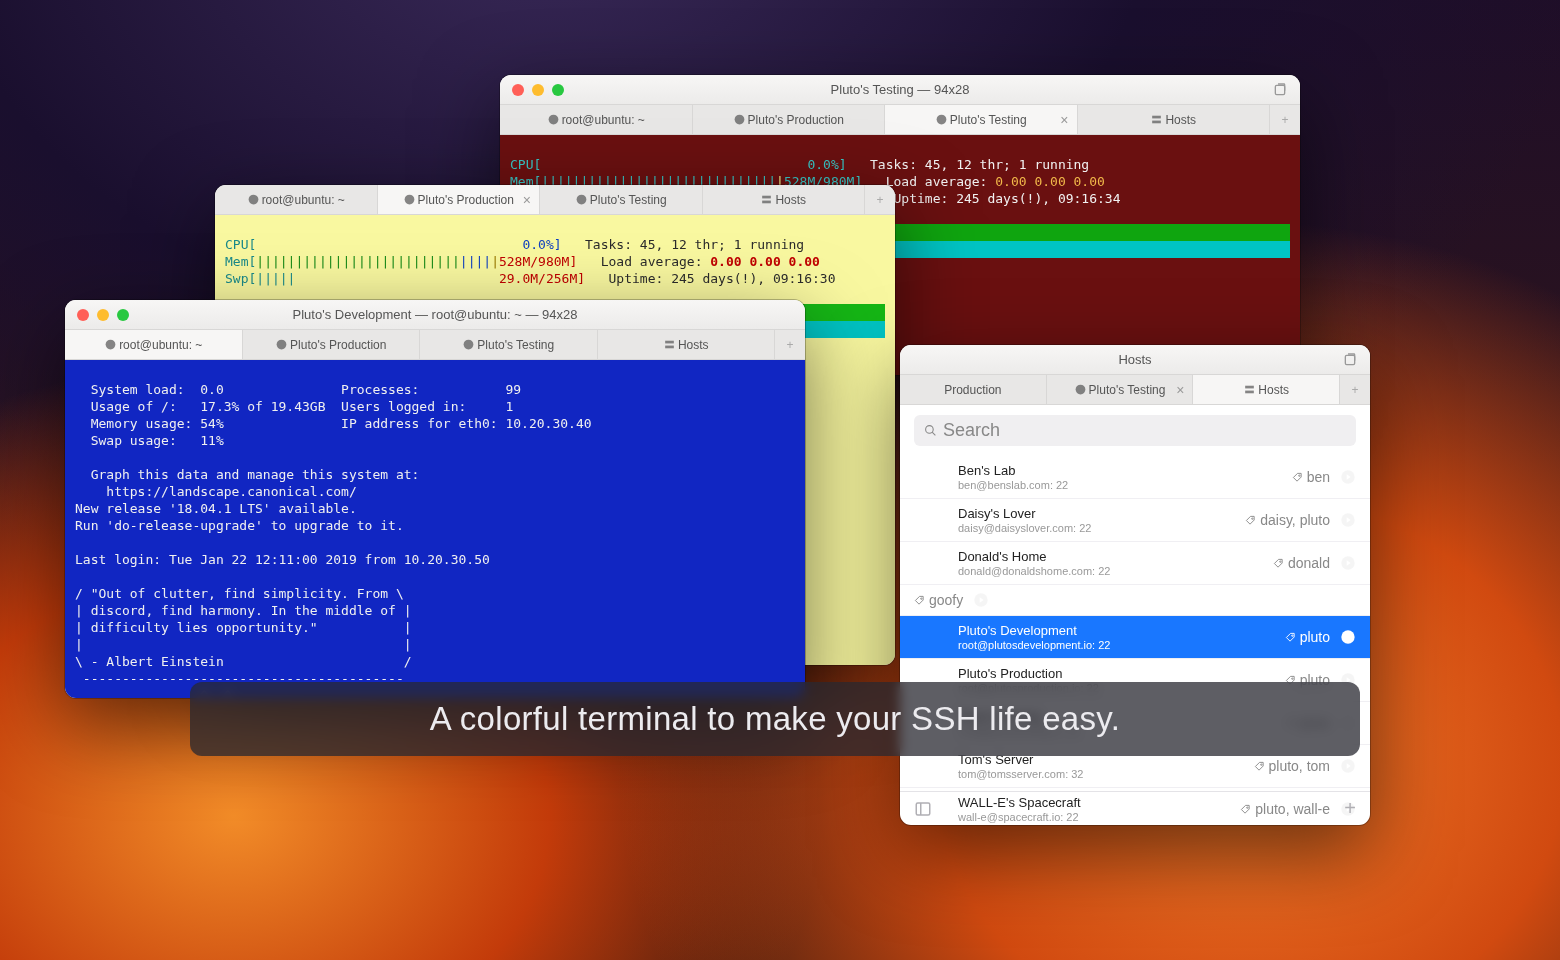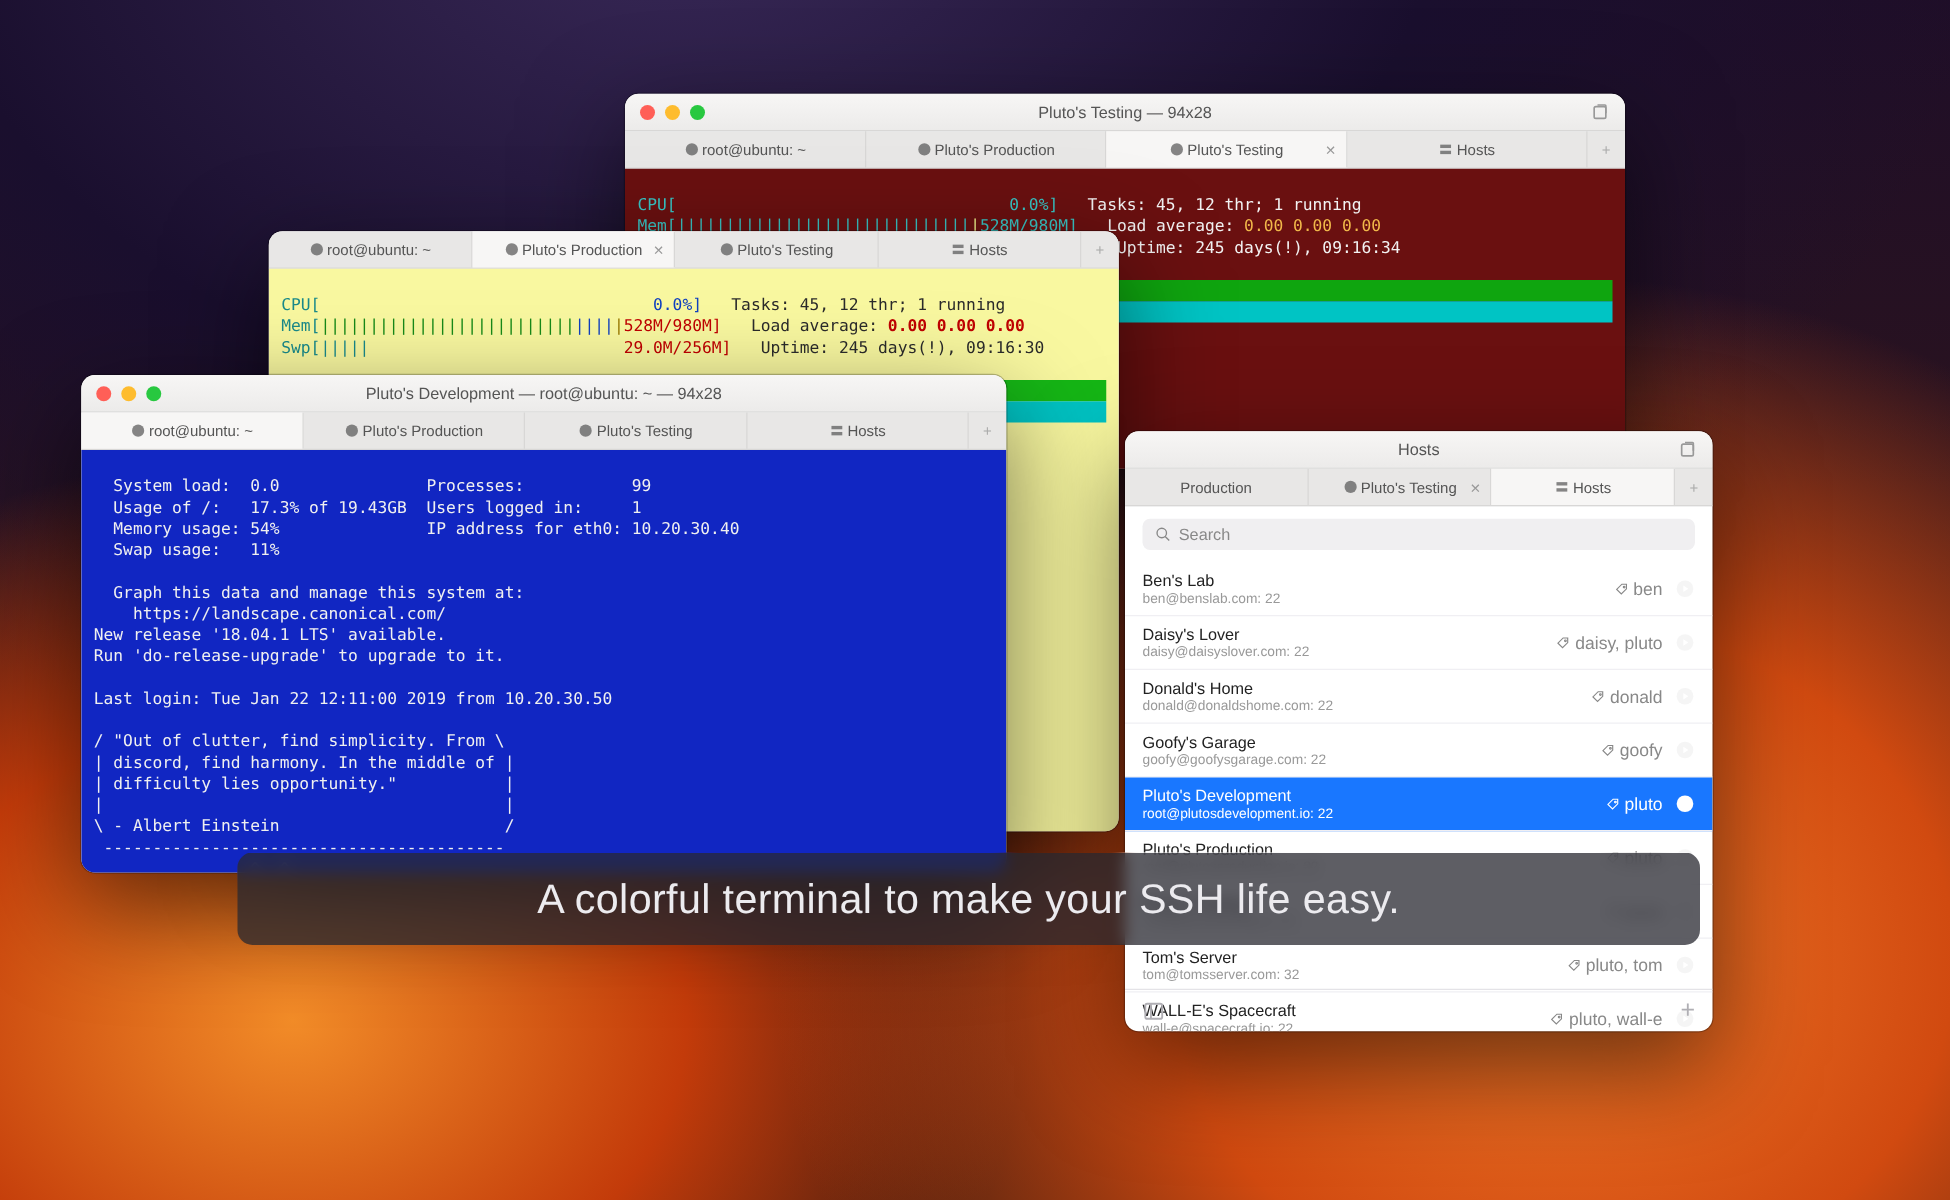--- a/index.html
+++ b/index.html
@@ -82,25 +82,25 @@
   .term.yellow-theme .rowhl{ background:#00c4c4; color:#081414;}
   .term.yellow-theme .pink{color:#c040a0;}
   .term.yellow-theme .bldred{color:#c00000; font-weight:bold;}
 
   .term.blue-theme{ background:#1126c2; color:#f0f0f0; }
 
   
   .hosts-search{ padding:10px 14px;}
   .hosts-search .sbox{
     display:flex; align-items:center; gap:6px;
-    background:#f0eff1; border-radius:6px; padding:5px 10px; font-size:13px; color:#888;text-align:right;
+    background:#f0eff1; border-radius:6px; padding:5px 10px; font-size:18px; color:#888;text-align:right;
   }
   .hosts-list{ font-size:13px; }
   .host-row{ display:flex; align-items:center; padding:7px 14px 7px 14px; gap:10px; border-bottom:1px solid #f0eff3;}
-  .host-row .hmain{ flex:1; min-width:0;}
+  .host-row .hmain{ flex:1; min-width:0;margin-left:44px;}
   .host-row .hname{ color:#222; font-weight:500;}
   .host-row .haddr{ color:#999; font-size:11px; margin-top:1px;}
   .host-row .tag{ font-size:14px; color:#888; background:transparent; display:flex; align-items:center; gap:4px;}
   .host-row .play{ width:16px; height:16px; color:#bbb;}
   .host-row.selected{ background:#1977ff; }
   .host-row.selected .hname, .host-row.selected .haddr, .host-row.selected .tag, .host-row.selected .play{ color:#fff;}
   .hosts-footer{ position:absolute; bottom:0; left:0; right:0; height:34px; border-top:1px solid #e4e3e7; display:flex; align-items:center; justify-content:space-between; padding:0 14px; color:#b0afb4;}
 
   
   .caption{
@@ -317,24 +317,20 @@
             <circle cx="16" cy="8" r="1.5"></circle>
           </svg>
           <span>donald</span>
         </div>
         <svg class="play" viewBox="0 0 24 24" fill="currentColor">
           <circle cx="12" cy="12" r="10" fill="currentColor" opacity="0.15"></circle>
           <path d="M10 8l6 4-6 4z" fill="#fff"></path>
         </svg>
       </div>
       <div class="host-row">
-        <div class="hmain">
-          <div class="hname">Goofy's Garage</div>
-          <div class="haddr">goofy@goofysgarage.com: 22</div>
-        </div>
         <div class="tag">
           <svg width="11" height="11" viewBox="0 0 24 24" fill="none" stroke="currentColor" stroke-width="2">
             <path d="M3 12l9-9h8v8l-9 9z"></path>
             <circle cx="16" cy="8" r="1.5"></circle>
           </svg>
           <span>goofy</span>
         </div>
         <svg class="play" viewBox="0 0 24 24" fill="currentColor">
           <circle cx="12" cy="12" r="10" fill="currentColor" opacity="0.15"></circle>
           <path d="M10 8l6 4-6 4z" fill="#fff"></path>

